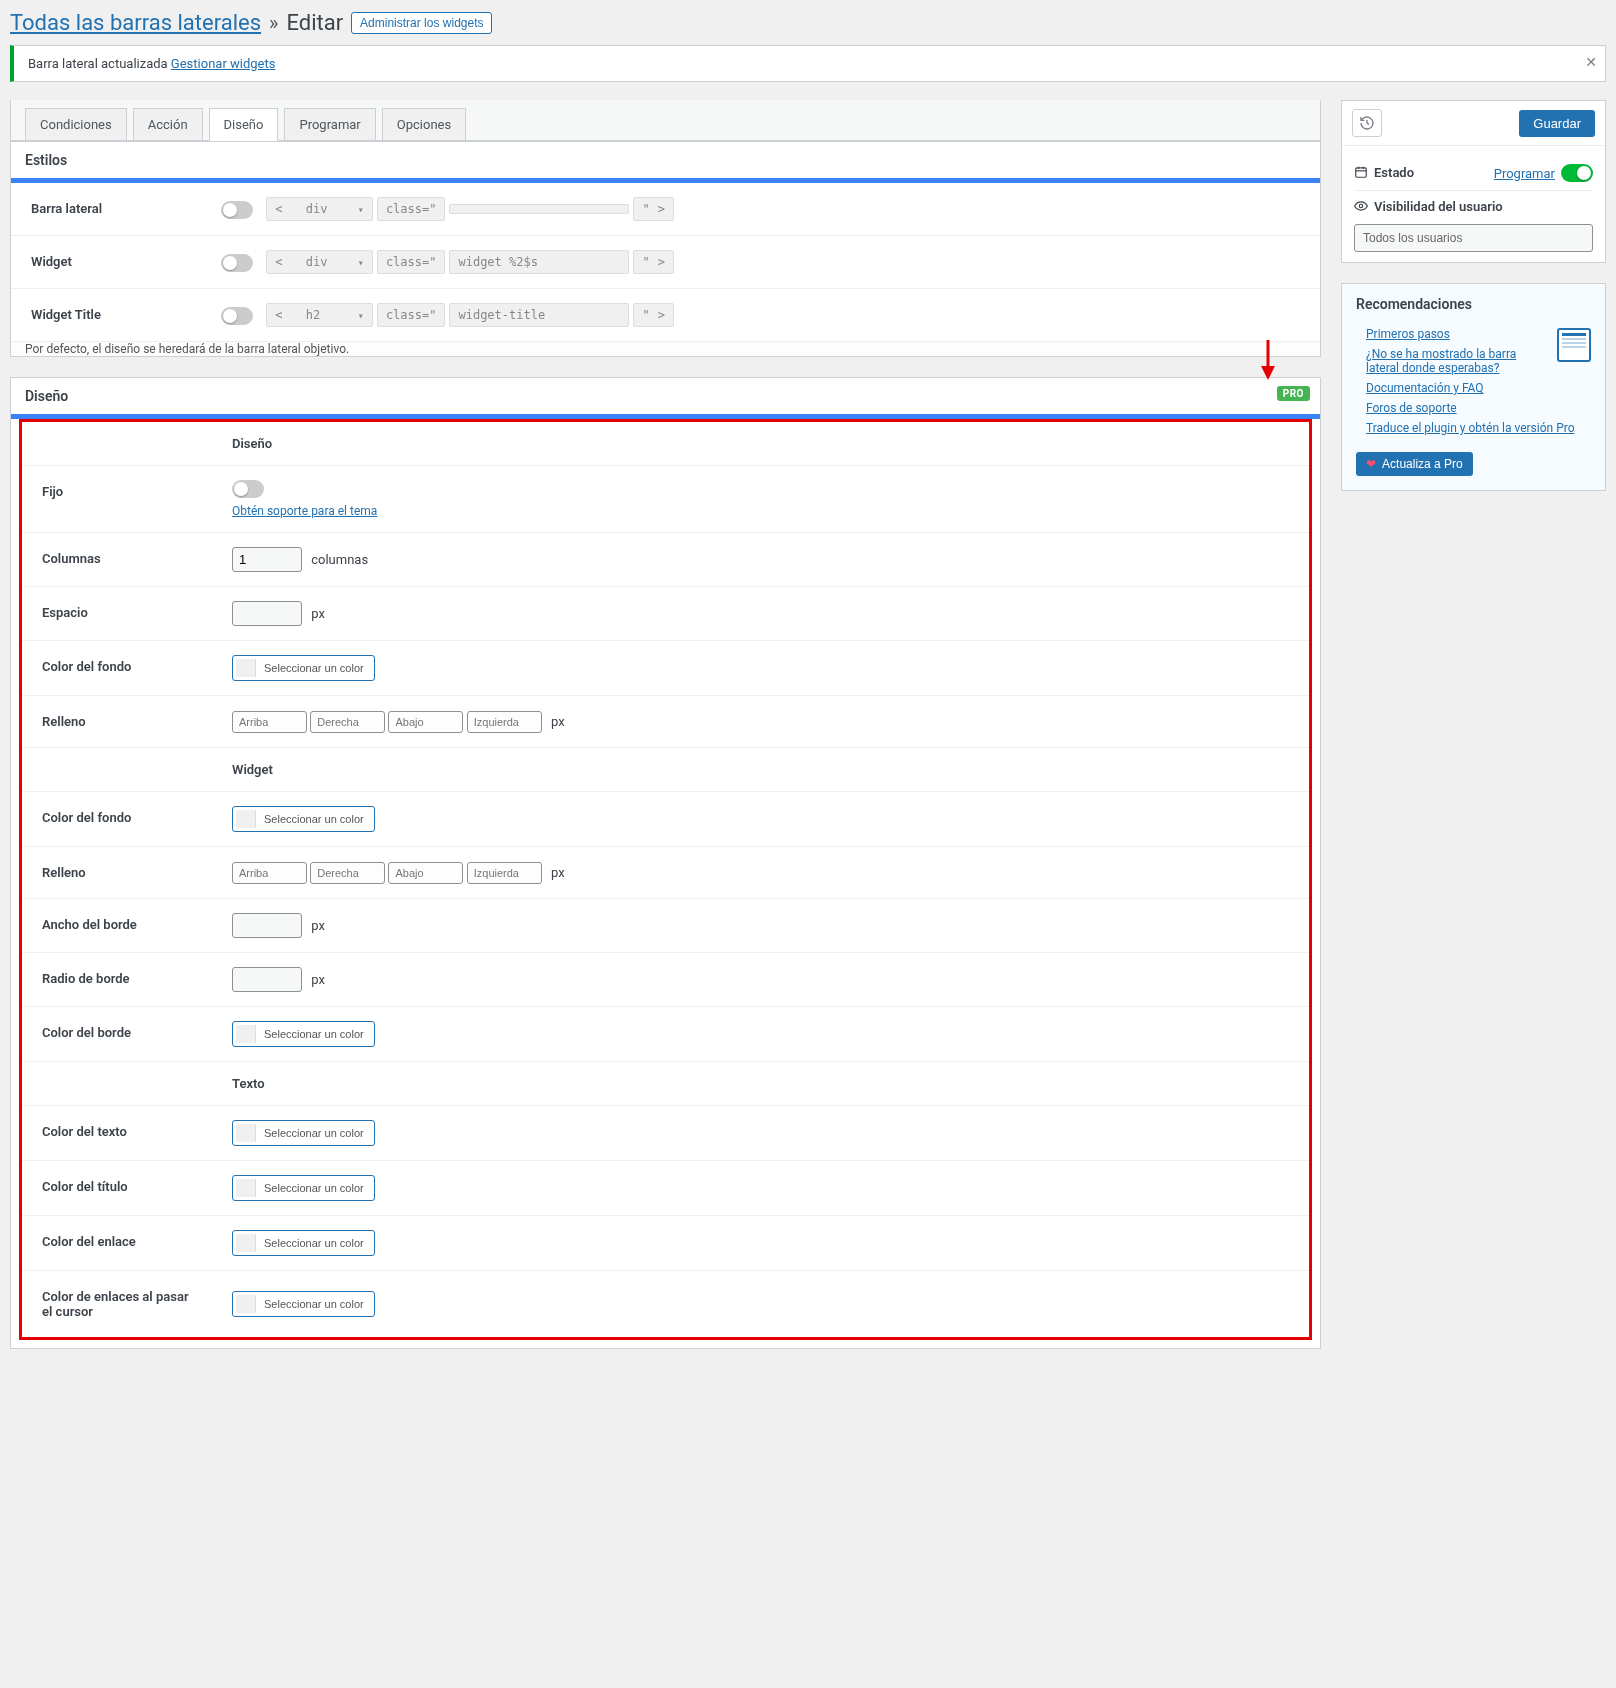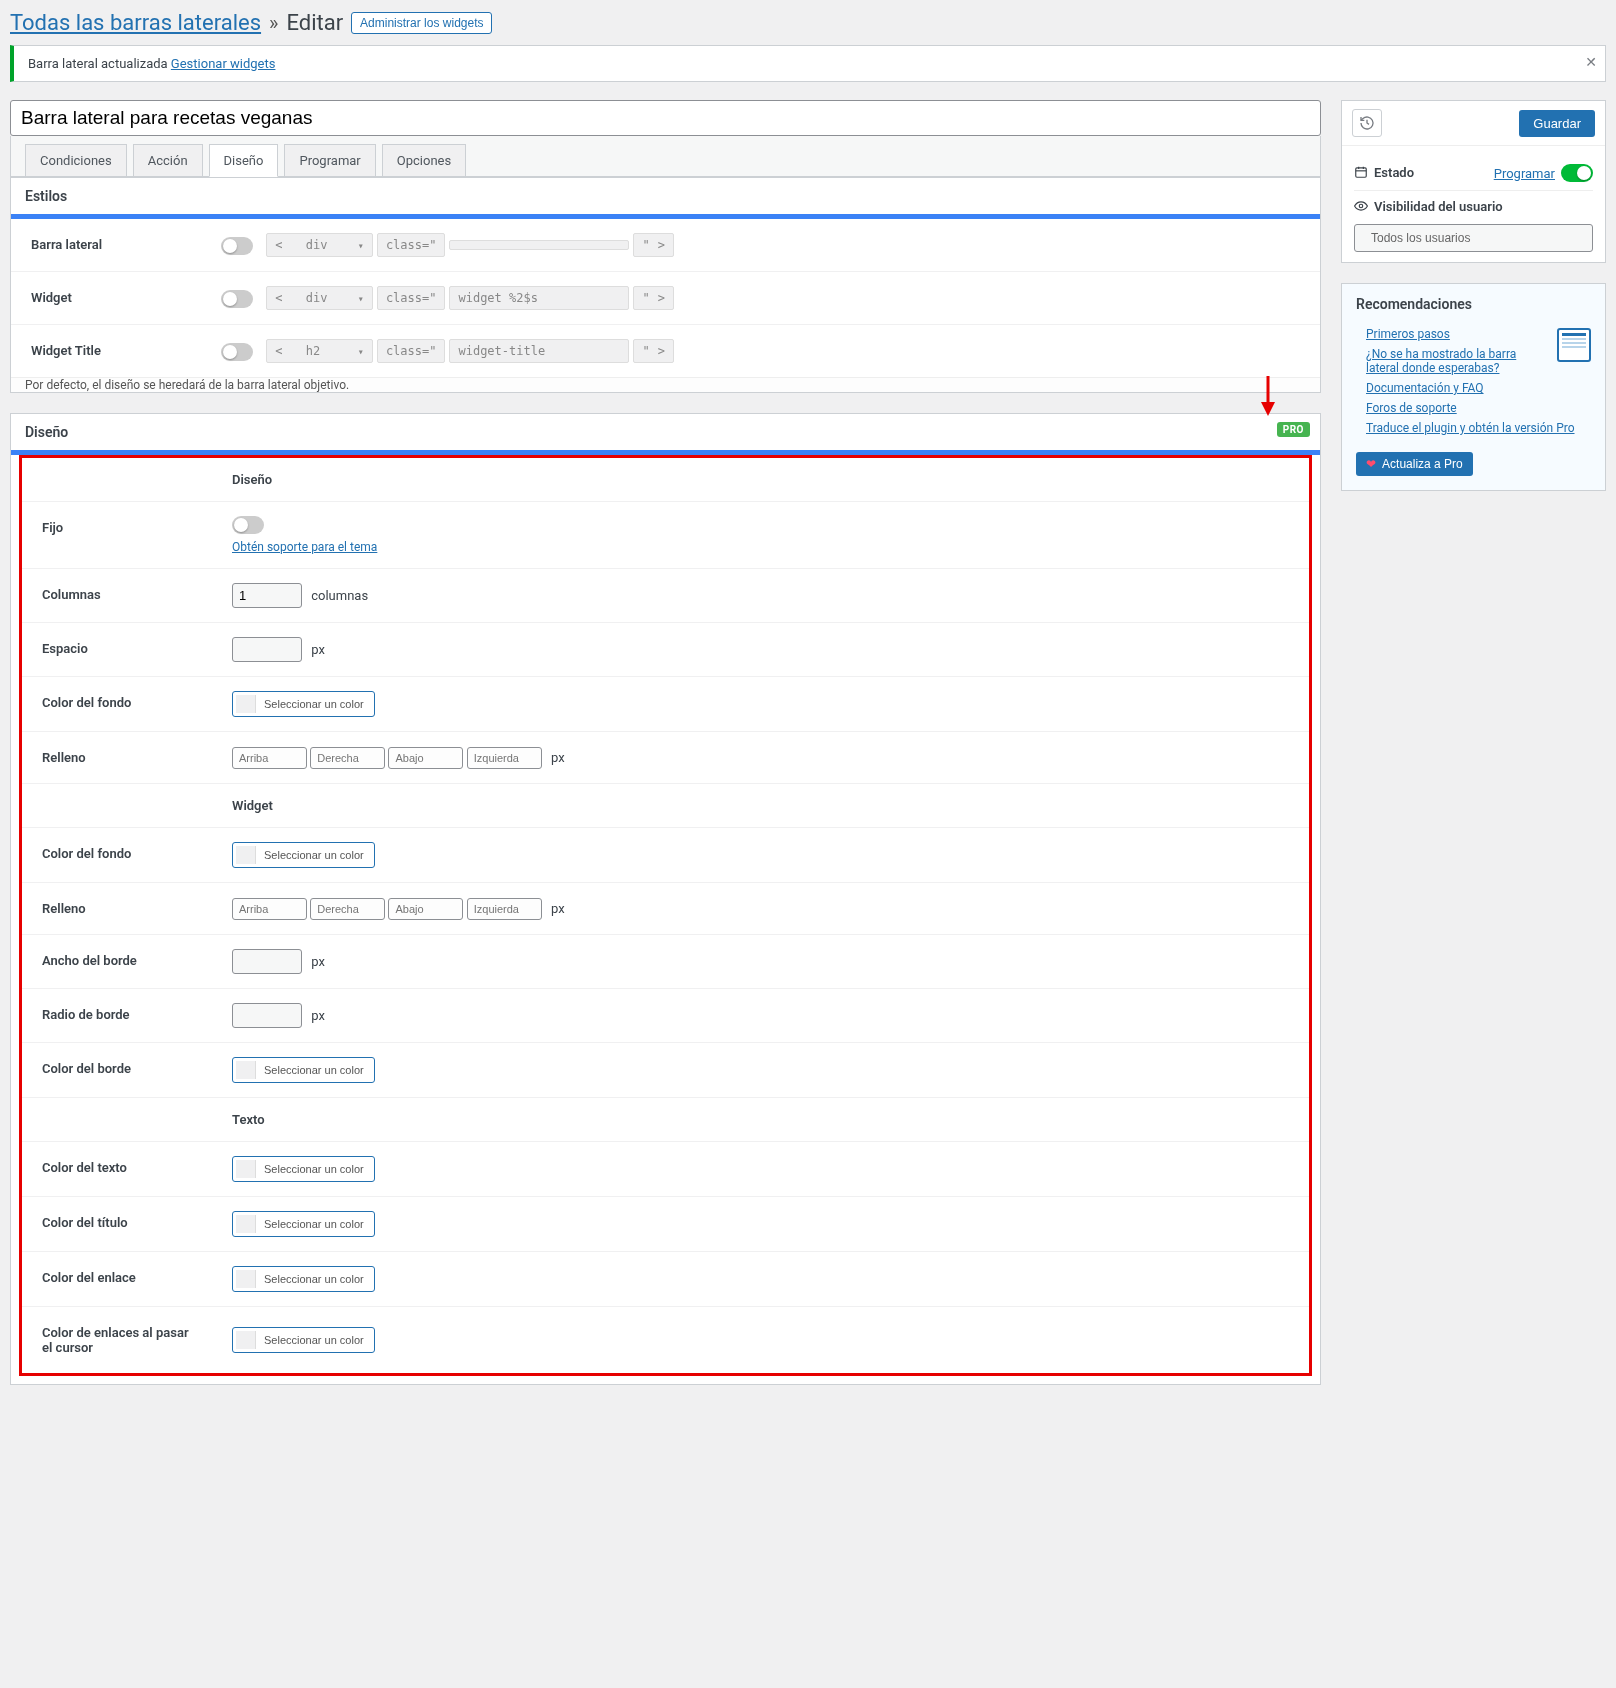--- a/index.html
+++ b/index.html
@@ -60,21 +60,21 @@
 
   .sidebox { background: #fff; border: 1px solid #ccd0d4; }
   .sidebox.shade { background: #f6fbff; }
   .sidebox-head { display: flex; align-items: center; justify-content: space-between; padding: 8px 10px; border-bottom: 1px solid #eee; }
   .sidebox-body { padding: 10px 12px; font-size: 12px; }
   .history-btn { width: 30px; height: 28px; border: 1px solid #ccd0d4; border-radius: 3px; background: #fff; display: flex; align-items: center; justify-content: center; color: #787c82; cursor: pointer; }
   .save-btn { background: #2271b1; color: #fff; border: none; border-radius: 3px; padding: 6px 14px; font-size: 13px; cursor: pointer; }
   .state-row { display: flex; align-items: center; justify-content: space-between; padding: 8px 0; font-size: 13px; }
   .state-left { display: flex; gap: 6px; }
   .label-head { font-weight: 600; }
-  .users-input { width: 100%; padding: 6px 16px; border: 1px solid #8c8f94; border-radius: 3px; background: #f6f7f7; font-size: 12px; color: #666; }
+  .users-input { width: 100%; padding: 6px 8px; border: 1px solid #8c8f94; border-radius: 3px; background: #f6f7f7; font-size: 12px; color: #666; }
 
   .reco-title { font-size: 14px; font-weight: 600; padding: 12px 14px; }
   .reco-list { list-style: none; padding: 0 14px 8px; }
   .reco-list li { padding: 3px 0; font-size: 12px; }
   .reco-list a { color: #2271b1; }
   .reco-icon { float: right; width: 34px; height: 34px; border: 2px solid #2271b1; border-radius: 3px; background: #fff; margin: 4px 4px 8px 8px; display:flex; flex-direction:column; padding:3px; gap:2px;}
   .reco-icon span{height:2px;background:#b7d4ea;}
   .reco-icon span:first-child{background:#2271b1;height:3px;}
   .upgrade-btn { display: inline-flex; align-items: center; gap: 6px; background: #2271b1; color: #fff; border: none; border-radius: 3px; padding: 5px 10px; font-size: 12px; margin: 6px 14px 14px; cursor: pointer; }
   .heart { color: #ff4d6d; }
@@ -94,21 +94,20 @@
   <button class="admin-btn">Administrar los widgets</button>
 </div>
 
 <div class="notice">
   <span>Barra lateral actualizada </span><a>Gestionar widgets</a>
   <span class="notice-dismiss">✕</span>
 </div>
 
 <div class="layout">
   <div class="main">
-    <input class="title-input" type="text" value="Barra lateral para recetas veganas" style="">
 
     <div class="tabs-wrap">
       <div class="tabs">
         <div class="tab">Condiciones</div>
         <div class="tab">Acción</div>
         <div class="tab active">Diseño</div>
         <div class="tab">Programar</div>
         <div class="tab">Opciones</div>
       </div>
     </div>

